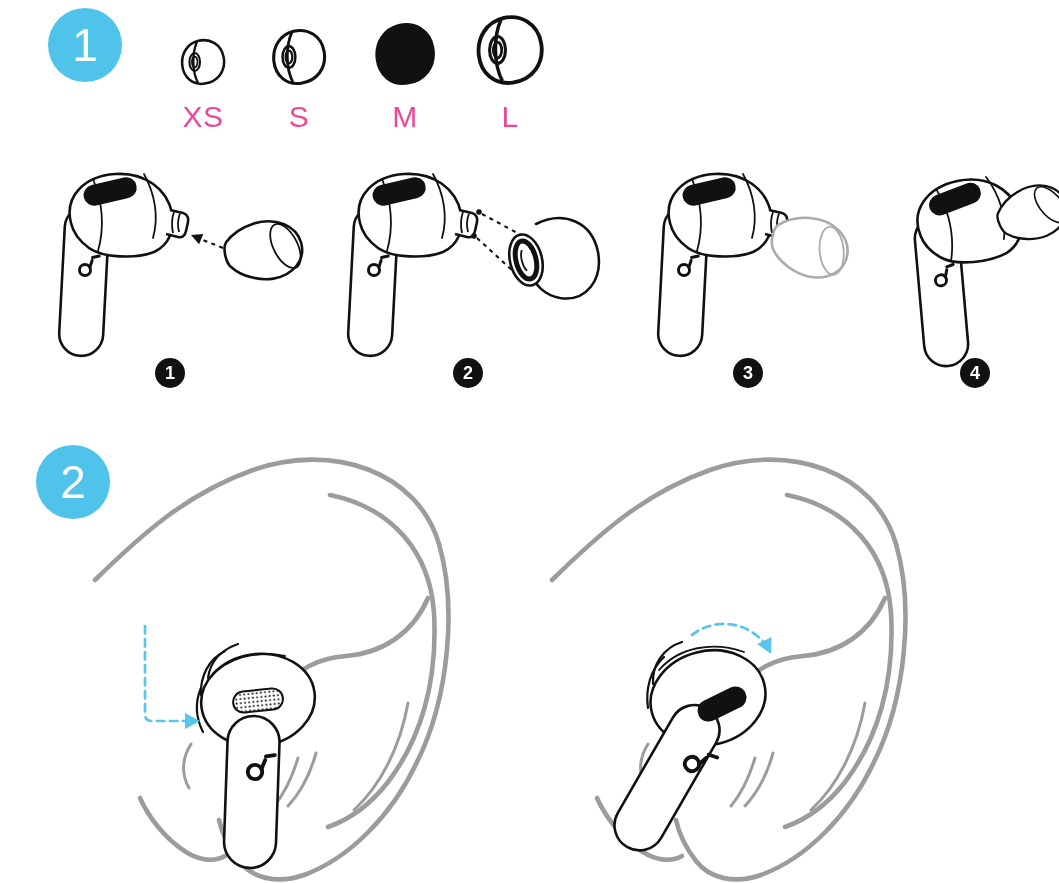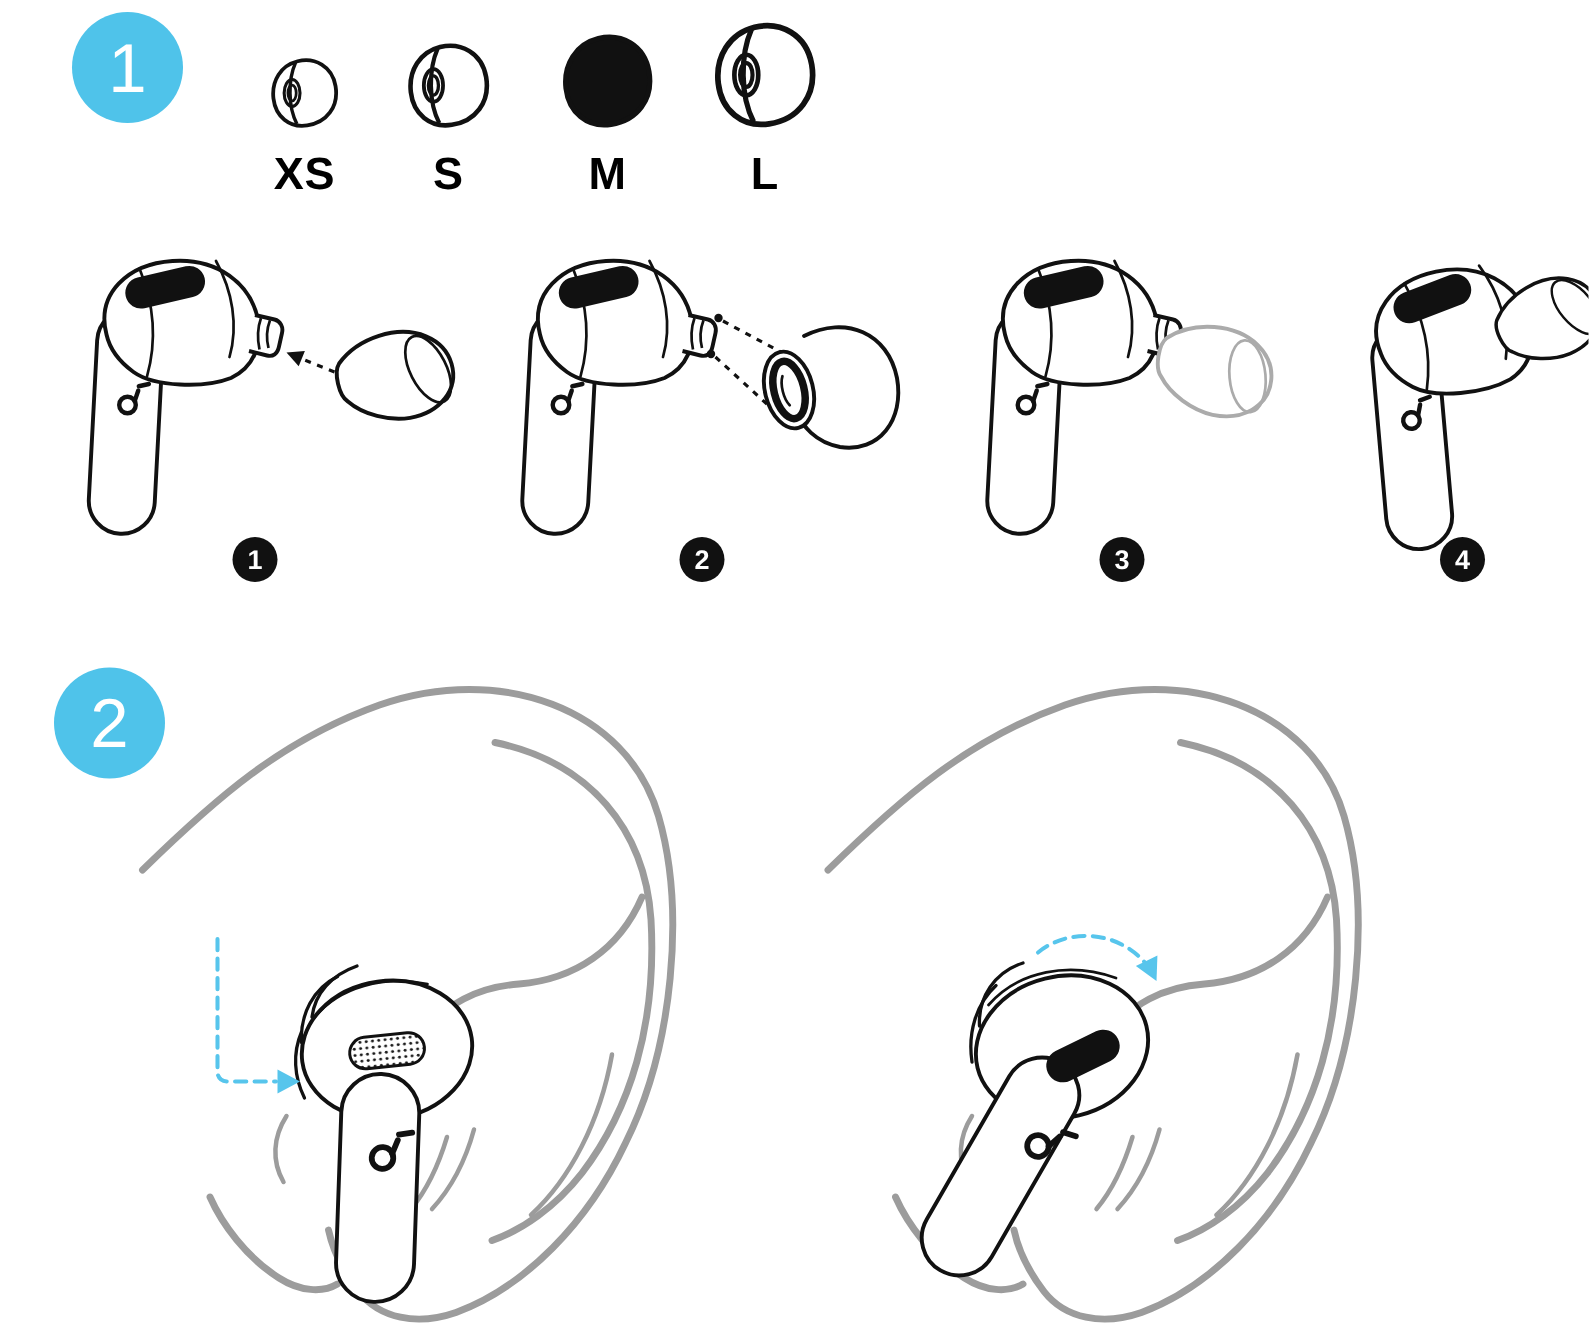--- a/index.html
+++ b/index.html
@@ -18,21 +18,21 @@
     position:absolute;width:74px;height:74px;border-radius:50%;
     background:var(--accent-blue);color:#fff;
     display:flex;align-items:center;justify-content:center;
     font-size:46px;font-weight:400;line-height:1;
   }
   #badge-step1{left:48px;top:8px;}
   #badge-step2{left:36px;top:445px;}
 
   .tipfig{position:absolute;top:8px;width:80px;margin:0;text-align:center;}
   .tip-art{height:78px;display:flex;align-items:flex-end;justify-content:center;}
-  .tipfig figcaption{margin-top:14px;font-size:30px;font-weight:700;color:#000000;letter-spacing:.5px;}
+  .tipfig figcaption{margin-top:14px;font-size:30px;font-weight:400;color:#ec4899;letter-spacing:.5px;}
   #tip-xs{left:163px;} #tip-s{left:259px;} #tip-m{left:365px;} #tip-l{left:470px;}
 
   .step-art{position:absolute;overflow:visible;}
   #step1-art{left:55px;top:160px;}
   #step2-art{left:340px;top:160px;}
   #step3-art{left:648px;top:160px;}
   #step4-art{left:885px;top:160px;}
 
   .stepnum{
     position:absolute;top:358px;width:30px;height:30px;border-radius:50%;

